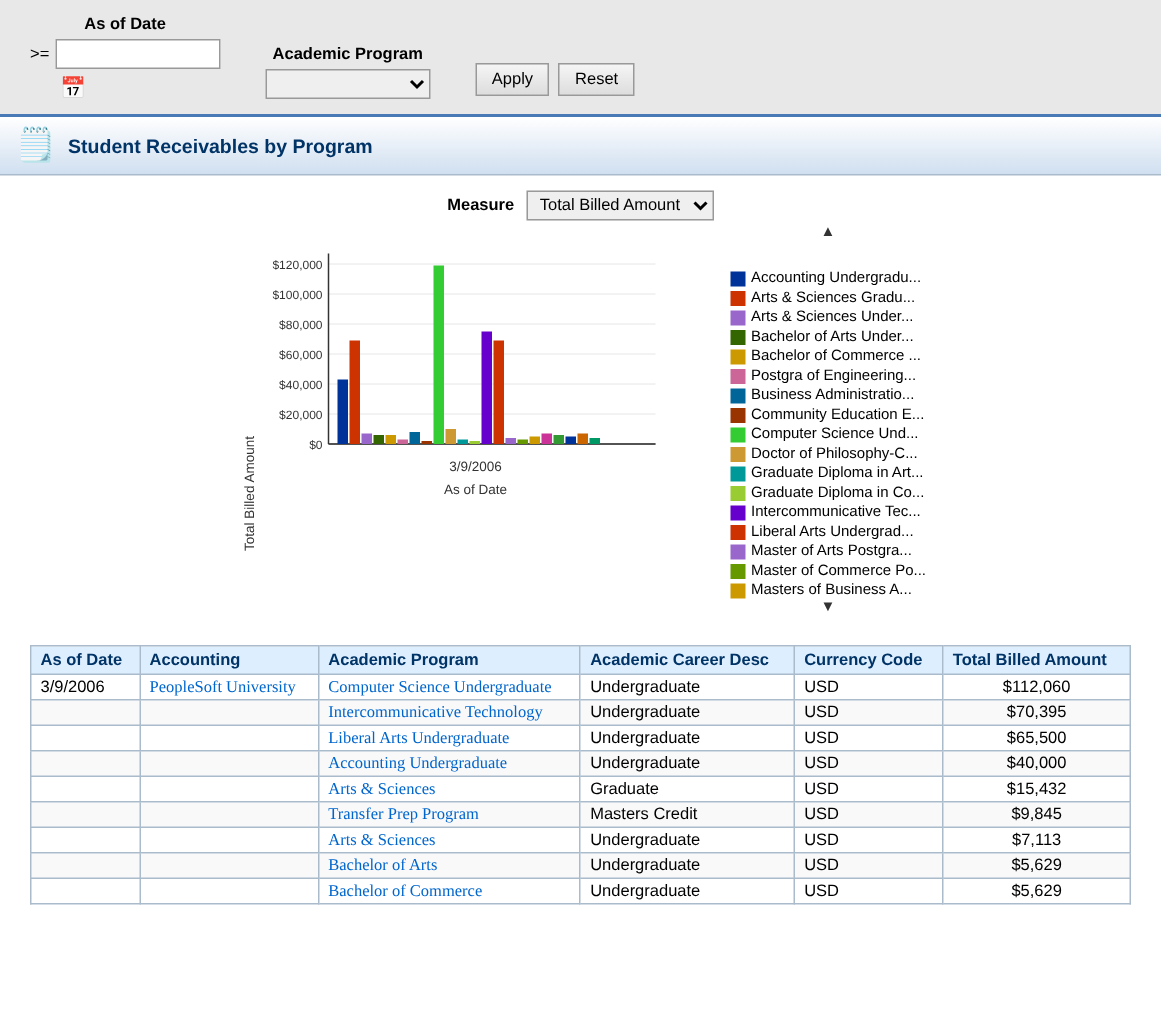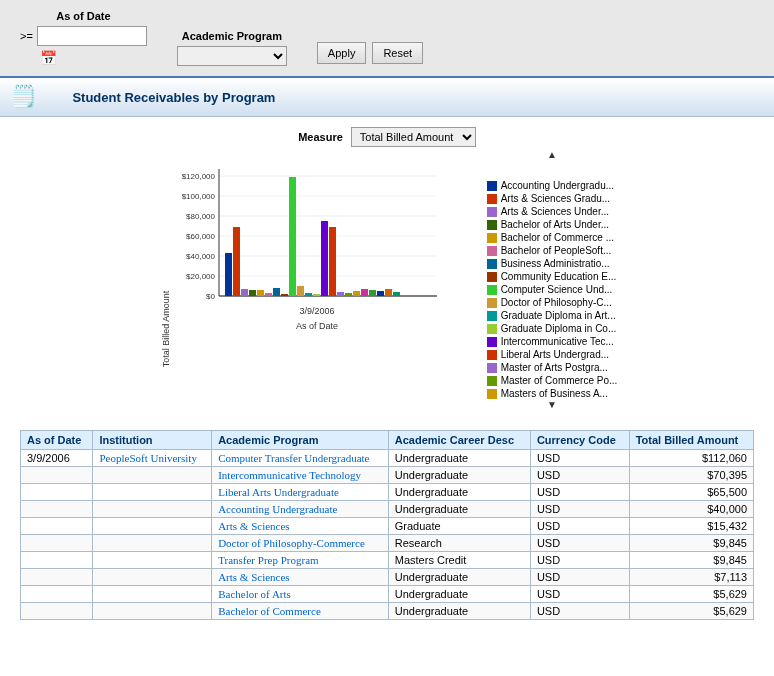--- a/index.html
+++ b/index.html
@@ -34,21 +34,21 @@
     .title-bar {
       background: linear-gradient(to bottom, #fff, #d0dff0);
       border-top: 2px solid #4a7ab5;
       border-bottom: 1px solid #aabbcc;
       padding: 6px 10px;
       display: flex;
       align-items: center;
       gap: 8px;
     }
     .title-bar .page-icon { font-size: 22px; color: #4a7ab5; }
-    .title-bar .page-title { font-size: 13px; font-weight: bold; color: #003366; margin-left: 27px; }
+    .title-bar .page-title { font-size: 13px; font-weight: bold; color: #003366; }
 
     
     .main-content { padding: 10px 20px; }
 
     
     .measure-row { display: flex; align-items: center; gap: 8px; margin-bottom: 2px; justify-content: center; }
     .measure-label { font-size: 11px; font-weight: bold; }
     .measure-select { font-size: 11px; border: 1px solid #999; padding: 1px 4px; height: 20px; appearance: auto; }
 
     
@@ -93,21 +93,21 @@
       padding: 3px 6px;
       text-align: left;
       font-weight: bold;
       color: #003366;
     }
     .data-table td {
       border: 1px solid #aabbcc;
       padding: 2px 6px;
       vertical-align: top;
     }
-    .data-table td.amount { text-align: right; margin-left: 40px; }
+    .data-table td.amount { text-align: center; margin-left: 40px; }
     .data-table a { color: #0066cc; text-decoration: none; font-family: Liberation Serif, serif; }
     .data-table tr:nth-child(even) td { background: #f9f9f9; }
   </style>
 </head>
 <body>
 
 <div class="filter-area">
   <div class="filter-group">
     <div class="filter-label">As of Date</div>
     <div class="filter-row">
@@ -248,21 +248,21 @@
         <div class="legend-item">
           <div class="legend-color" style="background:#336600;"></div>
           <span>Bachelor of Arts Under...</span>
         </div>
         <div class="legend-item">
           <div class="legend-color" style="background:#cc9900;"></div>
           <span>Bachelor of Commerce ...</span>
         </div>
         <div class="legend-item">
           <div class="legend-color" style="background:#cc6699;"></div>
-          <span>Bachelor of PeopleSoft...</span>
+          <span>Postgra of Engineering...</span>
         </div>
         <div class="legend-item">
           <div class="legend-color" style="background:#006699;"></div>
           <span>Business Administratio...</span>
         </div>
         <div class="legend-item">
           <div class="legend-color" style="background:#993300;"></div>
           <span>Community Education E...</span>
         </div>
         <div class="legend-item">
@@ -303,35 +303,35 @@
         </div>
       </div>
       <span class="legend-arrow">▼</span>
     </div>
   </div>
 
   <table class="data-table">
     <thead>
       <tr>
         <th>As of Date</th>
-        <th>Institution</th>
+        <th>Accounting</th>
         <th>Academic Program</th>
         <th>Academic Career Desc</th>
         <th>Currency Code</th>
         <th>Total Billed Amount</th>
       </tr>
     </thead>
     <tbody id="table-body">
     <tr>
     <td>3/9/2006</td>
     <td>
       <a href="#">PeopleSoft University</a>
     </td>
     <td>
-      <a href="#">Computer Transfer Undergraduate</a>
+      <a href="#">Computer Science Undergraduate</a>
     </td>
     <td>Undergraduate</td>
     <td>USD</td>
     <td class="amount">$112,060</td>
   </tr>
         <tr>
     <td></td>
     <td>
       
     </td>
@@ -370,32 +370,20 @@
     <td></td>
     <td>
       
     </td>
     <td>
       <a href="#">Arts &amp; Sciences</a>
     </td>
     <td>Graduate</td>
     <td>USD</td>
     <td class="amount">$15,432</td>
-  </tr>
-        <tr>
-    <td></td>
-    <td>
-      
-    </td>
-    <td>
-      <a href="#">Doctor of Philosophy-Commerce</a>
-    </td>
-    <td>Research</td>
-    <td>USD</td>
-    <td class="amount">$9,845</td>
   </tr>
         <tr>
     <td></td>
     <td>
       
     </td>
     <td>
       <a href="#">Transfer Prep Program</a>
     </td>
     <td>Masters Credit</td>

